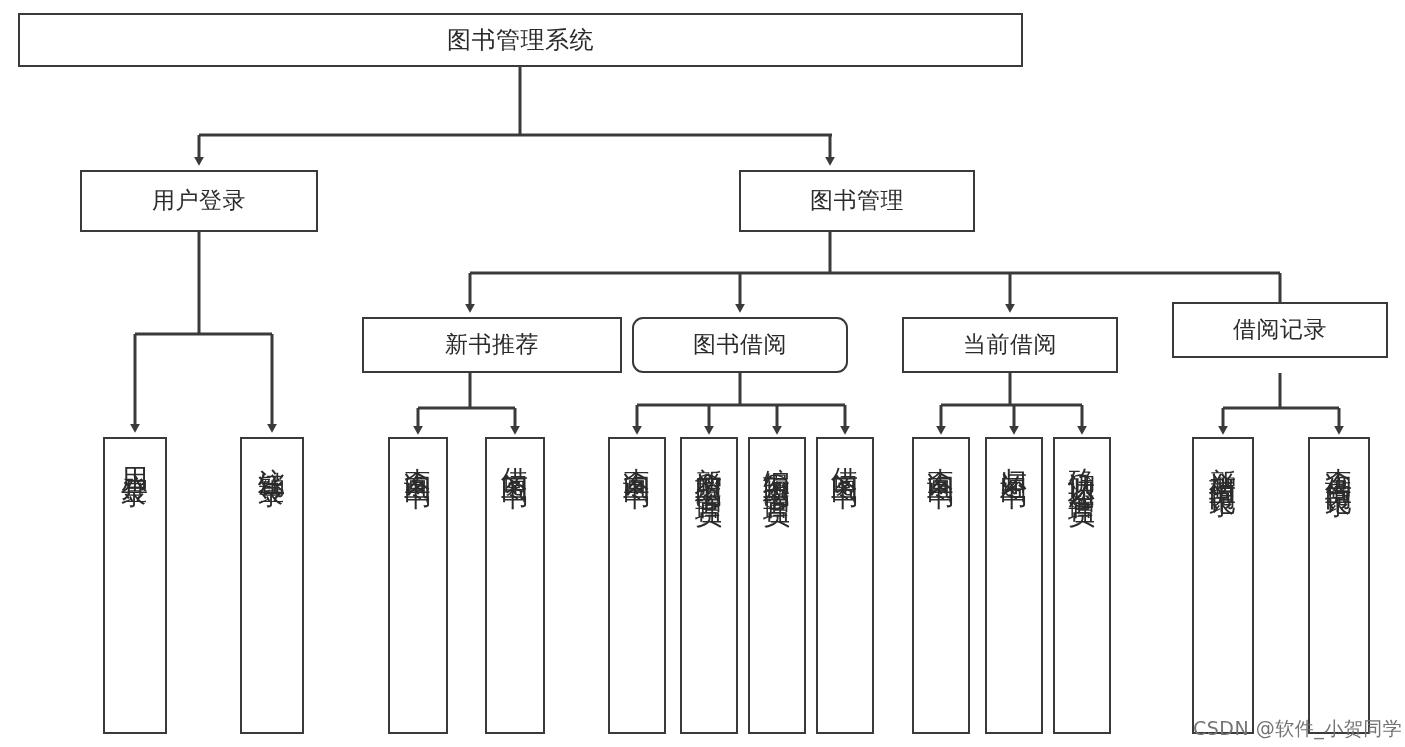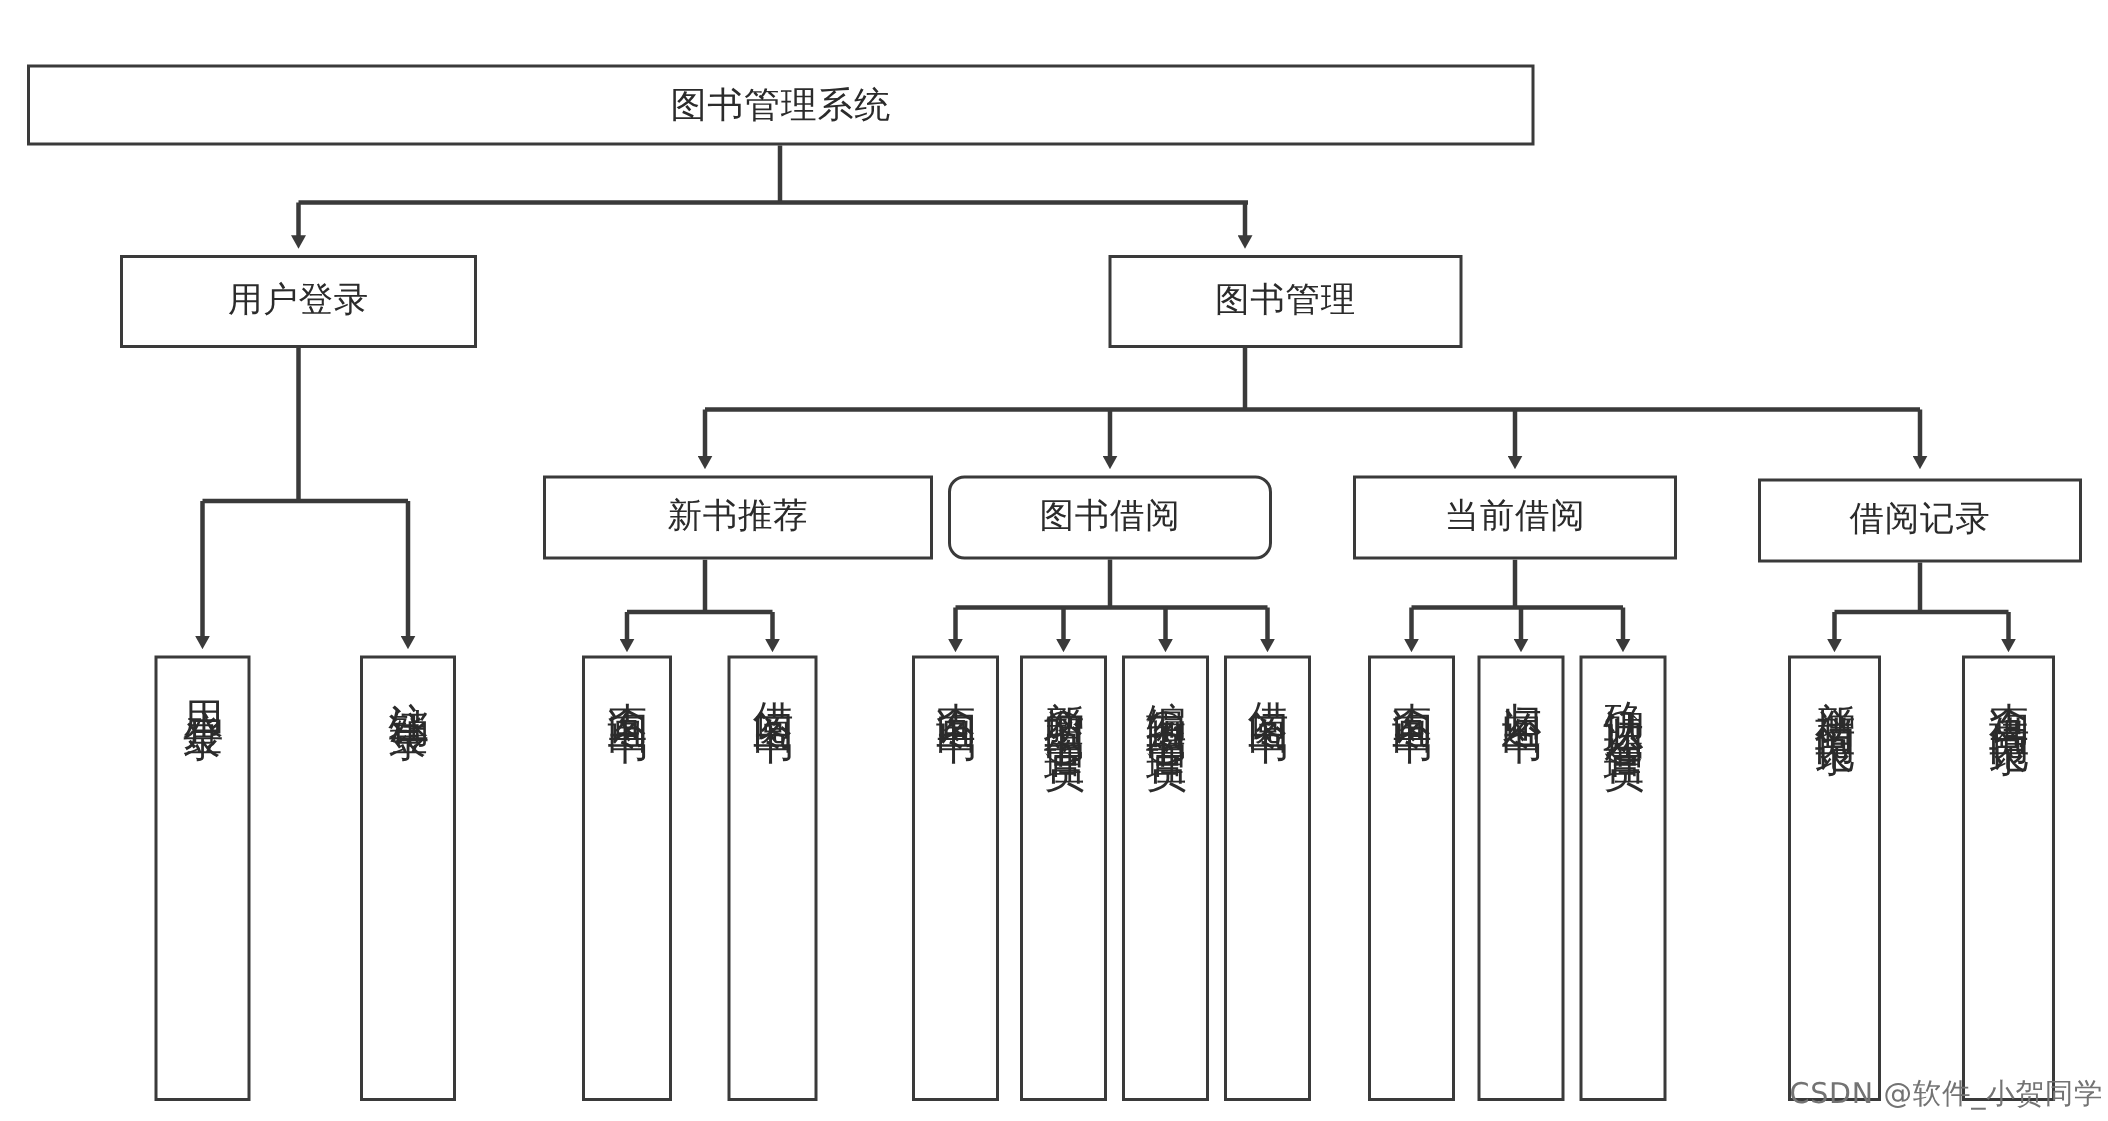--- a/index.html
+++ b/index.html
@@ -123,41 +123,41 @@
       <path d="M1014,405 L1014,427" marker-end="url(#arrowhead)"></path>
       <path d="M1082,405 L1082,427" marker-end="url(#arrowhead)"></path>
 
       <path d="M1280,373 L1280,408"></path>
       <path d="M1223,408 L1339,408"></path>
       <path d="M1223,408 L1223,427" marker-end="url(#arrowhead)"></path>
       <path d="M1339,408 L1339,427" marker-end="url(#arrowhead)"></path>
     </g>
   </svg>
 
-  <div class="node horiz root" style="left:18px; top:13px; width:1005px; height:54px;margin-top:30px;">
+  <div class="node horiz root" style="left:18px; top:13px; width:1005px; height:54px;">
     <span class="label">图书管理系统</span>
   </div>
 
   <div class="node horiz" style="left:80px; top:170px; width:238px; height:62px;">
     <span class="label">用户登录</span>
   </div>
   <div class="node horiz" style="left:712px; top:170px; width:236px; height:62px;margin-left:27px;">
     <span class="label">图书管理</span>
   </div>
 
   <div class="node horiz" style="left:362px; top:317px; width:260px; height:56px;">
     <span class="label">新书推荐</span>
   </div>
   <div class="node horiz" style="left:632px; top:317px; width:216px; height:56px;border-radius:11px;">
     <span class="label">图书借阅</span>
   </div>
   <div class="node horiz" style="left:902px; top:317px; width:216px; height:56px;">
     <span class="label">当前借阅</span>
   </div>
-  <div class="node horiz" style="left:1172px; top:319px; width:216px; height:56px;">
+  <div class="node horiz" style="left:1172px; top:302px; width:216px; height:56px;">
     <span class="label">借阅记录</span>
   </div>
 
   <div class="node vert" style="left:103px; top:437px; width:64px; height:297px;">
     <span class="label">用户登录</span>
   </div>
   <div class="node vert" style="left:240px; top:437px; width:64px; height:297px;">
     <span class="label">注销登录</span>
   </div>
 

